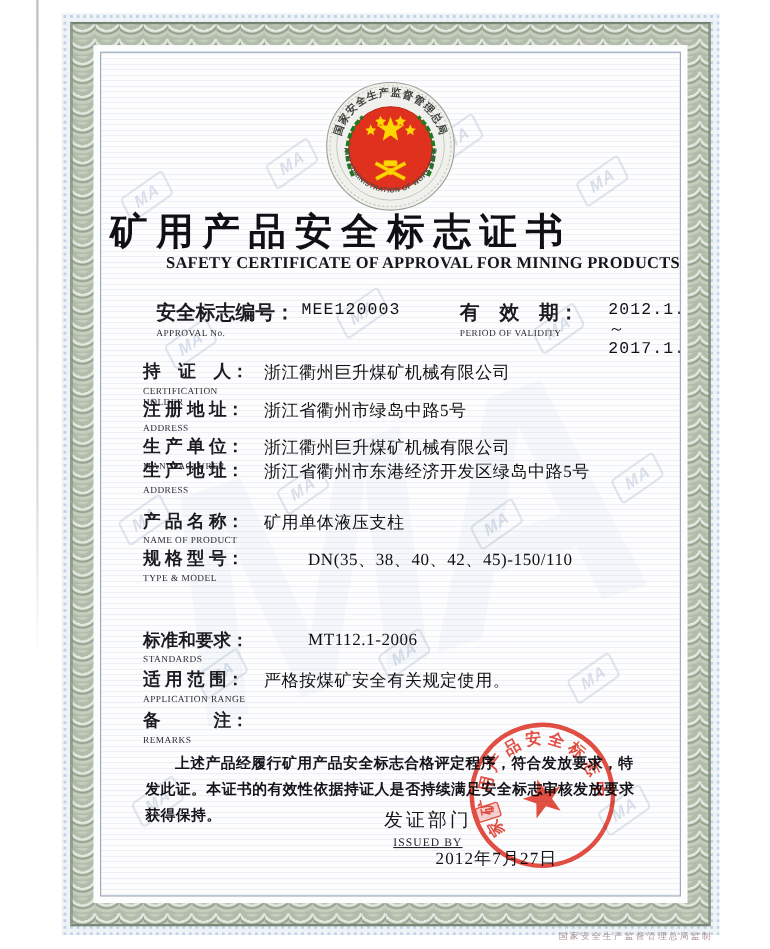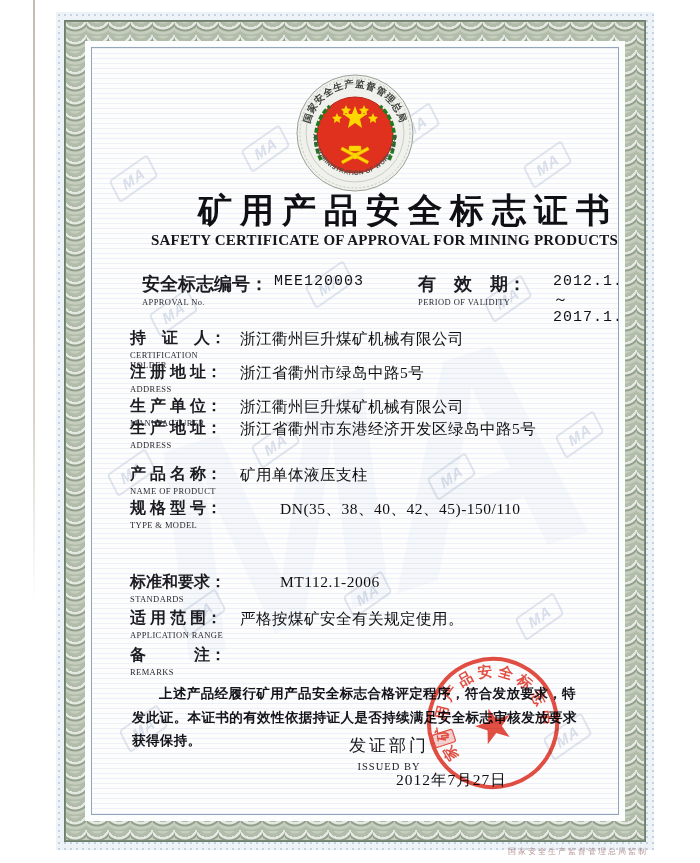--- a/index.html
+++ b/index.html
@@ -35,21 +35,21 @@
     color:rgba(150,168,195,.34);font:bold italic 15px "Liberation Sans","DejaVu Sans",sans-serif;
     padding:2px 9px;transform:rotate(-35deg) skewX(-8deg);letter-spacing:1px;}
   .big-wm{position:absolute;left:50%;top:300px;transform:translateX(-50%) rotate(-18deg);
     font:bold italic 300px "Liberation Sans",sans-serif;color:rgba(165,185,210,.09);
     line-height:1;letter-spacing:-20px;}
 
   
   .emblem{position:absolute;left:50%;top:24px;transform:translateX(-50%);}
 
   
-  .title{position:absolute;top:140px;left:0;right:0;text-align:right;
+  .title{position:absolute;top:140px;left:0;right:0;text-align:left;
     font-size:34px;font-weight:bold;letter-spacing:8px;color:#101014;text-indent:8px;}
   .subtitle{position:absolute;top:184px;left:0;right:0;text-align:right;
     font-size:15px;font-weight:bold;letter-spacing:.2px;color:#15151a;}
 
   
   .approval-row{position:absolute;top:224px;left:50px;right:14px;display:flex;}
   .lbl-block{display:inline-block;}
   .zh-lbl{font-size:18px;font-weight:bold;white-space:pre;color:#1b1b20;display:block;}
   .en-lbl{font-size:8.5px;letter-spacing:.4px;color:#2a2a30;display:block;margin-top:1px;}
   .ap-val{font-family:"Liberation Mono","DejaVu Sans Mono",monospace;font-size:15px;
@@ -64,21 +64,21 @@
     margin-top:1px;letter-spacing:.5px;max-width:390px;}
   .fvalue.mono{font-family:Liberation Serif, serif;letter-spacing:.5px;margin-left:40px;}
 
   
   .statement{position:absolute;left:40px;right:40px;top:634px;font-size:13.5px;
     font-weight:600;line-height:1.75;text-indent:2em;color:#14141a;letter-spacing:.4px;}
 
   
   .issuer{position:absolute;left:212px;width:170px;top:686px;text-align:center;}
   .issuer-zh{font-size:17px;letter-spacing:3px;color:#15151a;text-align:center;}
-  .issuer-en{font-size:10.5px;letter-spacing:1px;color:#22222a;margin-top:4px;}
+  .issuer-en{font-size:10.5px;letter-spacing:1px;color:#22222a;margin-top:4px;text-decoration:underline;}
   .issue-date{position:absolute;left:304px;top:722px;font-size:15.5px;color:#101014;
     letter-spacing:1px;}
 
   
   .stamp{position:absolute;left:330px;top:604px;width:142px;height:142px;
     transform:rotate(-18deg);opacity:.9;mix-blend-mode:multiply;pointer-events:none;}
 
   
   .footer-imprint{position:absolute;left:488px;top:846px;font-size:8px;letter-spacing:2px;
     color:rgba(150,110,110,.75);filter:blur(.4px);white-space:nowrap;padding-left:20px;}

